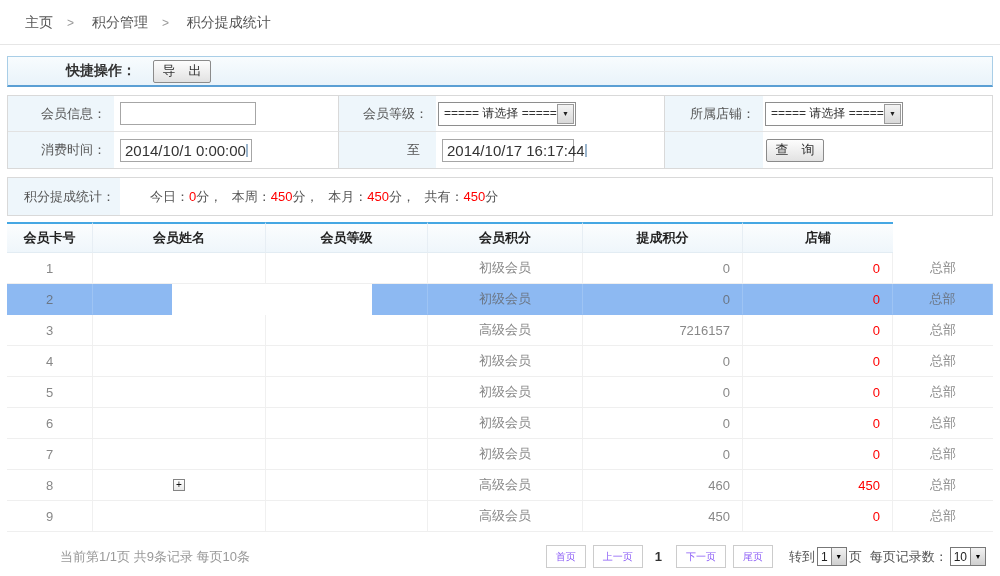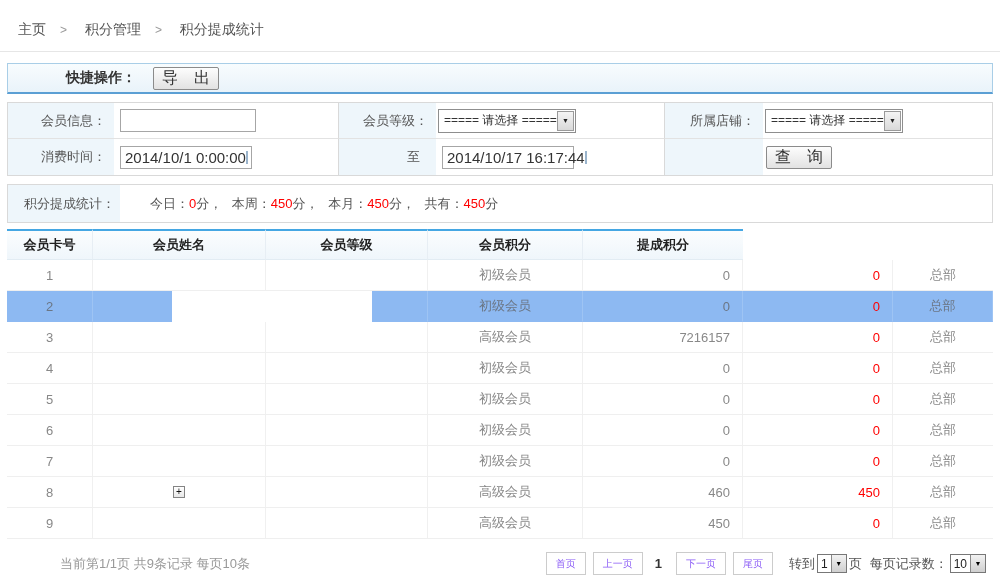--- a/index.html
+++ b/index.html
@@ -1,30 +1,30 @@
 <!DOCTYPE html>
 <html><head>
 <meta charset="utf-8">
 <style>
   * { margin:0; padding:0; box-sizing:border-box; }
   html,body { width:1000px; height:576px; background:#fff;
     font-family:"Liberation Sans","DejaVu Sans",sans-serif; font-size:13px; color:#555; overflow:hidden; }
   .page { width:1000px; height:576px; background:#fff; }
 
   
-  .breadcrumb-bar { height:45px; line-height:45px; border-bottom:1px solid #e6e6e6; padding-left:18px; font-size:14px; color:#555;margin-top:7px; }
+  .breadcrumb-bar { height:45px; line-height:45px; border-bottom:1px solid #e6e6e6; padding-left:25px; font-size:14px; color:#555; }
   .breadcrumb-bar .crumb { margin-right:14px; cursor:pointer; }
   .breadcrumb-bar .sep { margin-right:14px; color:#999; font-size:12px; }
 
   
   .quickbar { margin:11px 7px 8px 7px; height:31px; border:1px solid #a9cee7; border-bottom:2px solid #5b9fd4;
     background:linear-gradient(#f8fcfe,#e9f3fa); display:flex; align-items:center;padding-left:28px; }
   .quick-label { font-weight:bold; color:#333; font-size:14px; margin-left:30px; }
   .btn { height:23px; min-width:58px; padding:0 8px; border:1px solid #8b8b8b; border-radius:2px;
-    background:linear-gradient(#fdfdfd,#e2e2e2); color:#333; font-size:16px; font-family:inherit; cursor:pointer; }
+    background:linear-gradient(#fdfdfd,#e2e2e2); color:#333; font-size:13px; font-family:inherit; cursor:pointer; }
   .quickbar .btn { margin-left:17px; }
 
   
   .filter-form { margin:8px 7px; border:1px solid #d9d9d9; display:grid;
     grid-template-columns:106px 224px 98px 228px 99px 1fr; grid-auto-rows:36px; }
   .fcell { display:flex; align-items:center; background:#fff; }
   .fcell.lbl { background:#eef6fb; justify-content:flex-end; padding-right:8px; color:#555; }
   .row1 { border-bottom:1px solid #e2e2e2; }
   .colsep { border-left:1px solid #d9d9d9; }
   .text-input { width:136px; height:23px; border:1px solid #a6a6a6; padding:0 4px; font-size:13px; color:#333; margin-left:6px; font-family:inherit; }
@@ -149,20 +149,21 @@
     </div>
   </div>
 
   <div class="data-table">
     <div class="thead">
       <div class="th">会员卡号</div>
       <div class="th">会员姓名</div>
       <div class="th">会员等级</div>
       <div class="th">会员积分</div>
       <div class="th">提成积分</div>
+      <div class="th">店铺</div>
     </div>
     <div class="tbody">
         <div class="tr">
       <div class="td">1</div>
       <div class="td">
 
         <span></span>
       </div>
       <div class="td"></div>
       <div class="td">初级会员</div>

